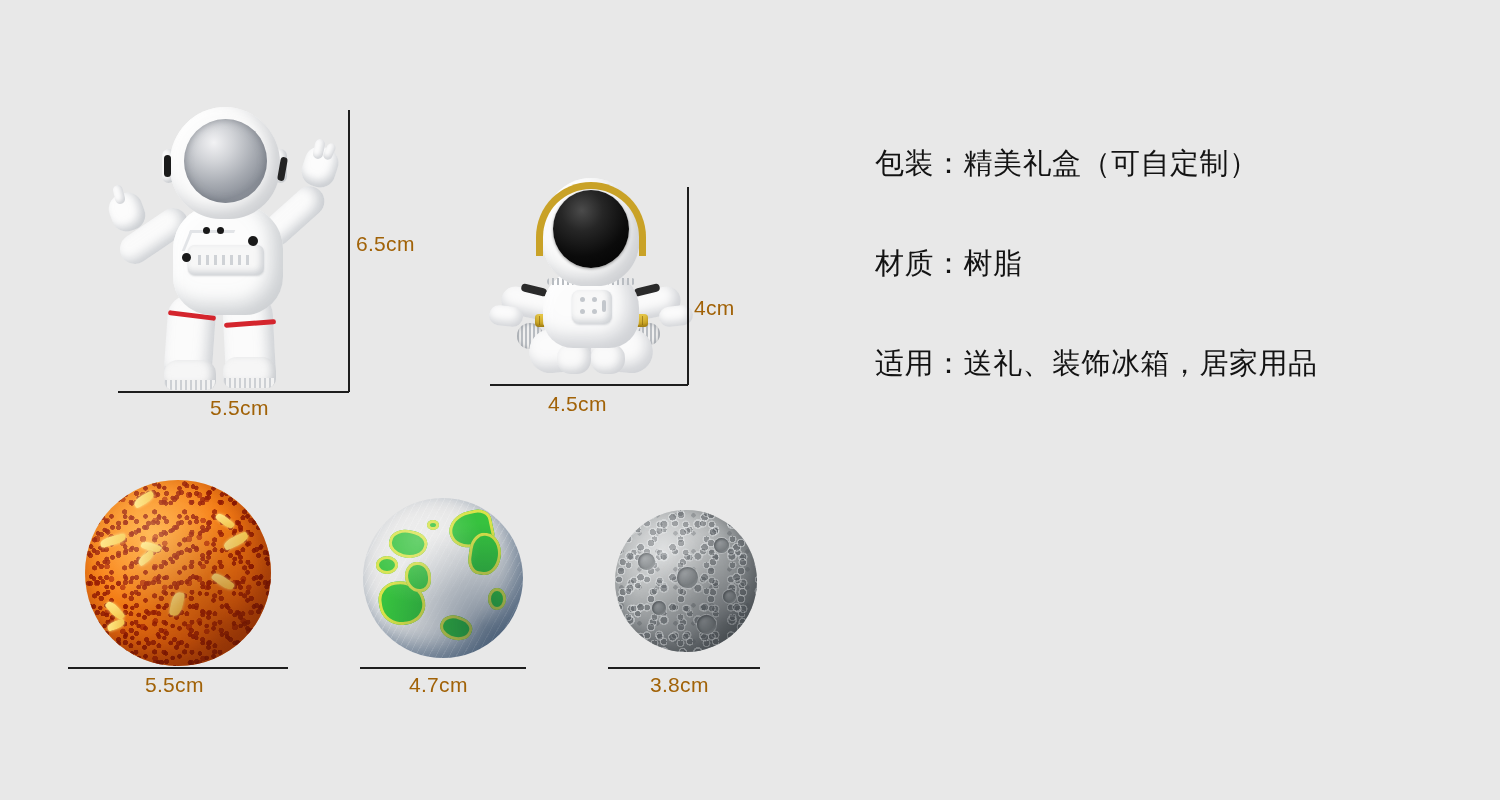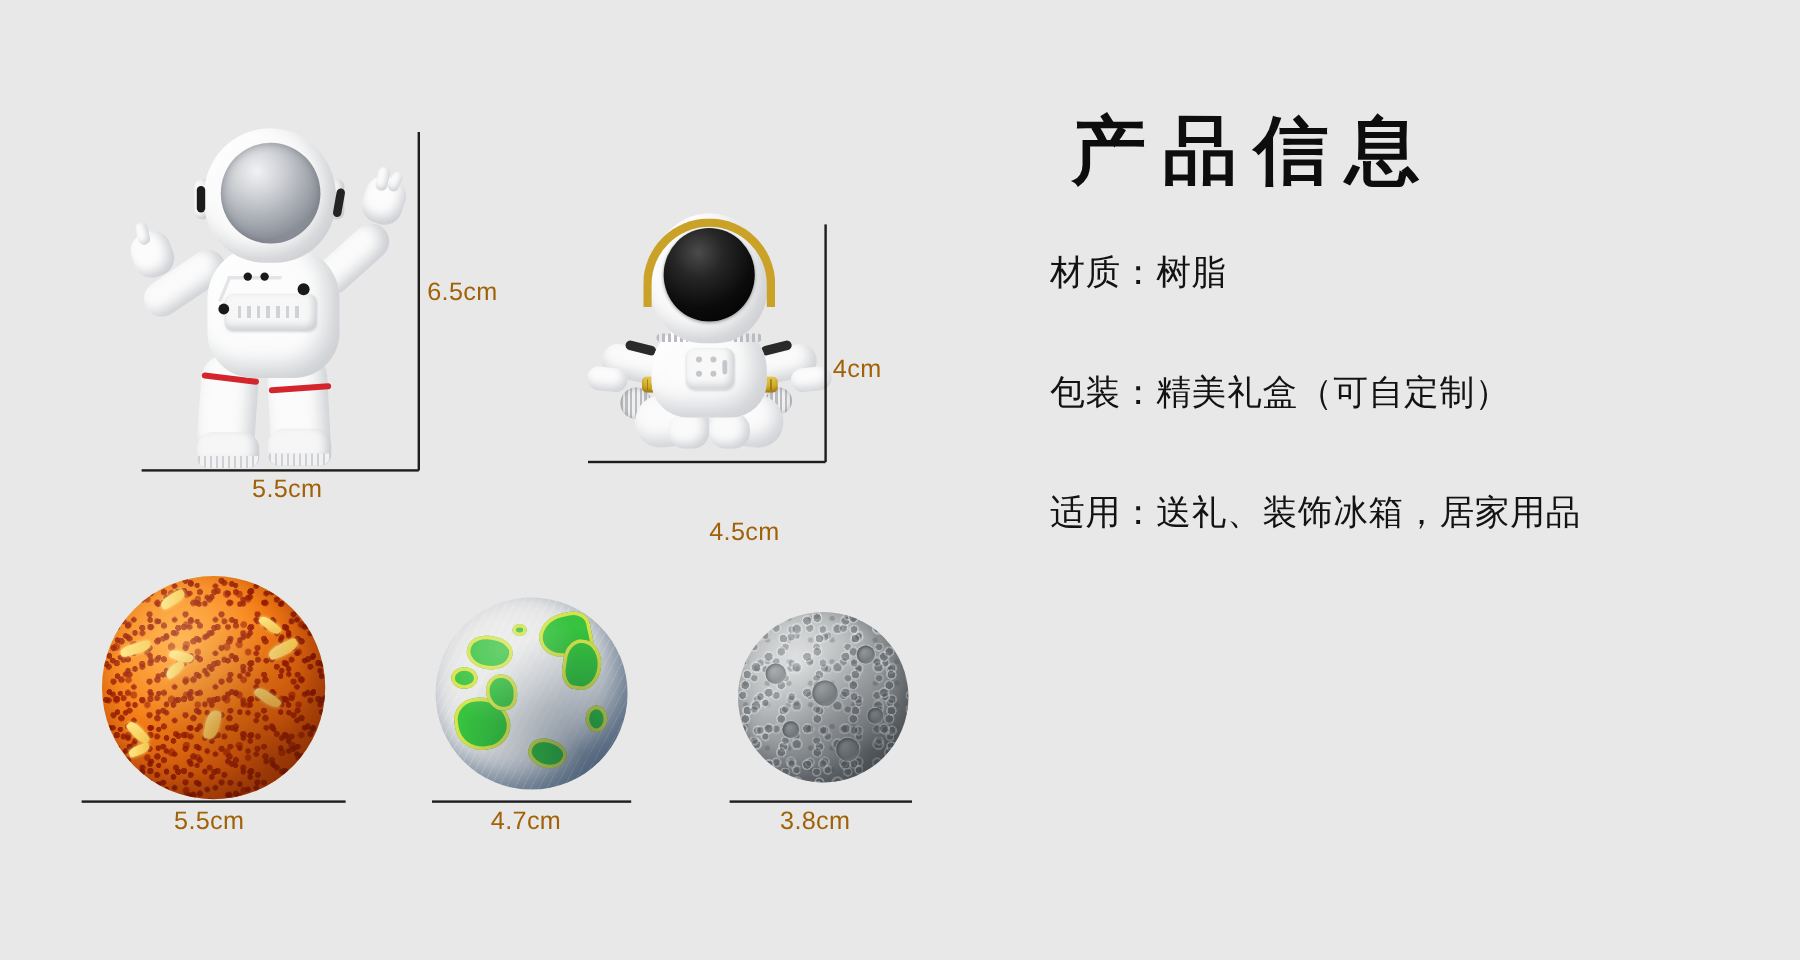--- a/index.html
+++ b/index.html
@@ -314,21 +314,21 @@
     <div class="a2-cd3"></div>
       <div class="a2-cd4"></div>
       <div class="a2-cd5"></div>
     <div class="a2-part a2-helmet"></div>
     <div class="a2-band"></div>
     <div class="a2-visor"></div>
   </div>
 
   <div class="rule-h" style="left:490px;top:384px;width:198px;"></div>
   <div class="rule-v" style="left:687px;top:187px;height:198px;"></div>
-  <div class="dim-label" style="left:591px;top:392px;margin-top:40px;">4.5cm</div>
+  <div class="dim-label" style="left:548px;top:392px;">4.5cm</div>
   <div class="dim-label" style="left:694px;top:296px;">4cm</div>
 
   <div class="planet sun">
     <div class="sun-speck"></div>
     <div class="flare" style="left:26%;top:8%;width:22px;height:9px;transform:rotate(-30deg);"></div>
     <div class="flare" style="left:8%;top:30%;width:26px;height:9px;transform:rotate(-15deg);"></div>
     <div class="flare" style="left:70%;top:20%;width:20px;height:8px;transform:rotate(40deg);"></div>
     <div class="flare" style="left:74%;top:30%;width:26px;height:10px;transform:rotate(-25deg);"></div>
     <div class="flare" style="left:30%;top:34%;width:20px;height:8px;transform:rotate(20deg);"></div>
     <div class="flare" style="left:28%;top:40%;width:18px;height:8px;transform:rotate(-38deg);"></div>
@@ -364,22 +364,21 @@
     <div class="crater-big" style="left:70%;top:20%;width:15px;height:15px;"></div>
     <div class="crater-big" style="left:58%;top:74%;width:19px;height:19px;"></div>
     <div class="crater-big" style="left:26%;top:64%;width:14px;height:14px;"></div>
     <div class="crater-big" style="left:76%;top:56%;width:13px;height:13px;"></div>
     <div class="moon-shade"></div>
   </div>
   <div class="rule-h" style="left:608px;top:667px;width:152px;"></div>
   <div class="dim-label" style="left:650px;top:673px;">3.8cm</div>
 
   <div class="info-panel">
-    <h1 class="title-cn">产品信息</h1>
 
     <ul class="spec-list">
+      <li class="spec-item">包装：精美礼盒（可自定制）</li>
       <li class="spec-item">材质：树脂</li>
-      <li class="spec-item">包装：精美礼盒（可自定制）</li>
       <li class="spec-item">适用：送礼、装饰冰箱，居家用品</li>
     </ul>
   </div>
 
 </div>
 
 </body></html>

